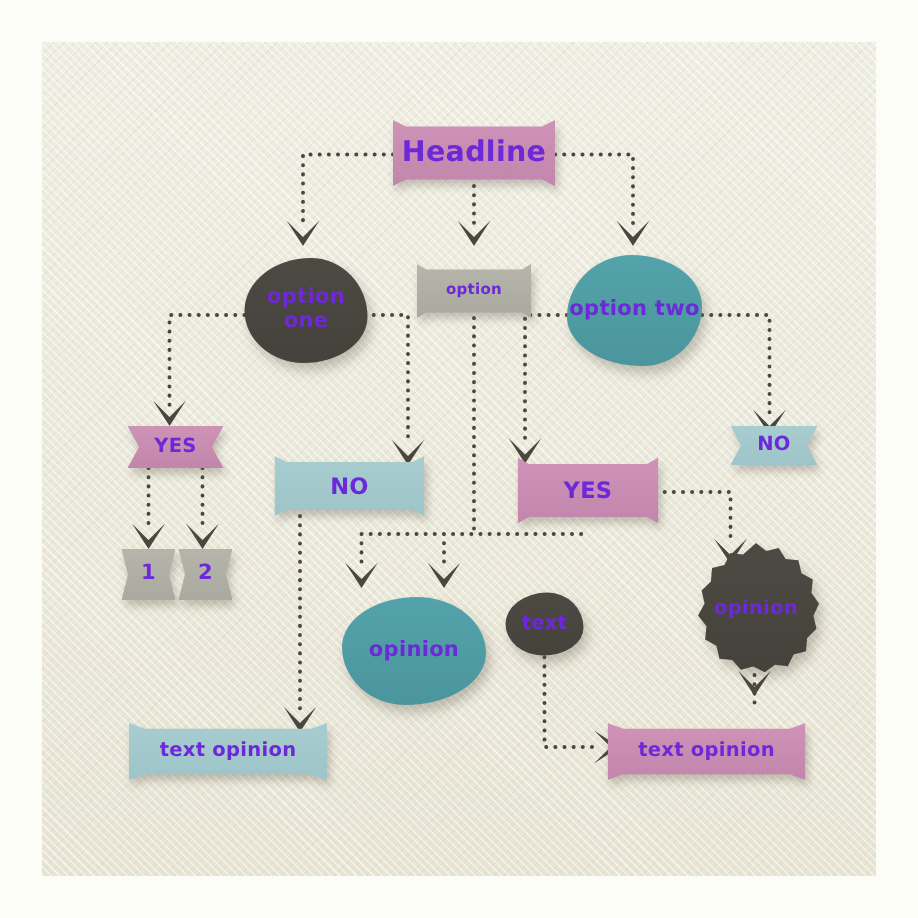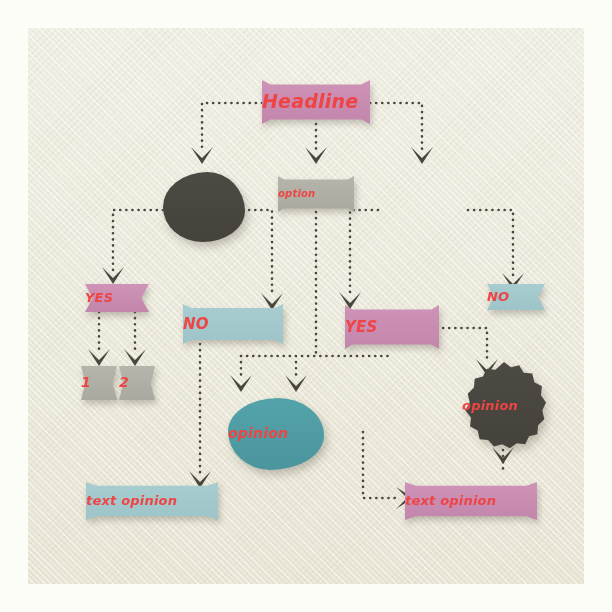--- a/index.html
+++ b/index.html
@@ -18,22 +18,22 @@
     background-image:
       repeating-linear-gradient(45deg, rgba(255,255,255,.55) 0 1px, rgba(0,0,0,0) 1px 4px),
       repeating-linear-gradient(-45deg, rgba(214,210,190,.30) 0 1px, rgba(0,0,0,0) 1px 5px),
       linear-gradient(#efeee2,#e7e4d4);
   }
 
   
   #wires{position:absolute;left:0;top:0;width:612px;height:612px;}
 
   
-  .node{position:absolute;display:flex;align-items:center;
-        text-align:center;color:#ef4444;font-style:italic;font-weight:bold;
+  .node{position:absolute;display:flex;align-items:center;justify-content:center;
+        text-align:center;color:#6d28d9;font-weight:bold;
         line-height:1.12;letter-spacing:.2px;}
   .node span{position:relative;z-index:2;}
 
   
   .ribbon{
     filter:drop-shadow(2px 4px 3px rgba(90,85,70,.32));
   }
   .ribbon .face{
     position:absolute;left:0;top:0;width:100%;height:100%;
     clip-path:polygon(0% 0%, 8% 10%, 92% 10%, 100% 0%,
@@ -131,27 +131,32 @@
     <use href="#chevR" x="404" y="498"></use>
   </svg>
 
   <div class="node ribbon c-pink" style="left:262px;top:80px;width:108px;height:44px;font-size:19px;">
     <div class="face"></div>
     <span>Headline</span>
   </div>
 
   <div class="node blob c-dark" style="left:163px;top:172px;width:82px;height:70px;font-size:14px;">
     <div class="face"></div>
+    <span>option one</span>
   </div>
 
   <div class="node ribbon c-gray" style="left:278px;top:176px;width:76px;height:36px;font-size:10px;">
     <div class="face"></div>
     <span>option</span>
   </div>
 
+  <div class="node blob blob2 c-teal" style="left:378px;top:170px;width:90px;height:74px;font-size:14px;">
+    <div class="face"></div>
+    <span>option two</span>
+  </div>
 
   <div class="node ribbon tag c-pink" style="left:85px;top:284px;width:64px;height:28px;font-size:13px;">
     <div class="face"></div>
     <span>YES</span>
   </div>
 
   <div class="node ribbon c-blue" style="left:183px;top:304px;width:100px;height:40px;font-size:15px;">
     <div class="face"></div>
     <span>NO</span>
   </div>
@@ -174,20 +179,24 @@
   <div class="node ribbon tag c-gray" style="left:119px;top:366px;width:36px;height:34px;font-size:14px;">
     <div class="face"></div>
     <span>2</span>
   </div>
 
   <div class="node blob blob3 c-teal" style="left:228px;top:398px;width:96px;height:72px;font-size:14px;">
     <div class="face"></div>
     <span>opinion</span>
   </div>
 
+  <div class="node blob c-dark" style="left:337px;top:395px;width:52px;height:42px;font-size:13px;">
+    <div class="face"></div>
+    <span>text</span>
+  </div>
 
   <div class="node burst c-dark" style="left:462px;top:362px;width:84px;height:88px;font-size:13px;">
     <div class="face"></div>
     <span>opinion</span>
   </div>
 
   <div class="node ribbon c-blue" style="left:86px;top:482px;width:132px;height:38px;font-size:13px;">
     <div class="face"></div>
     <span>text opinion</span>
   </div>

